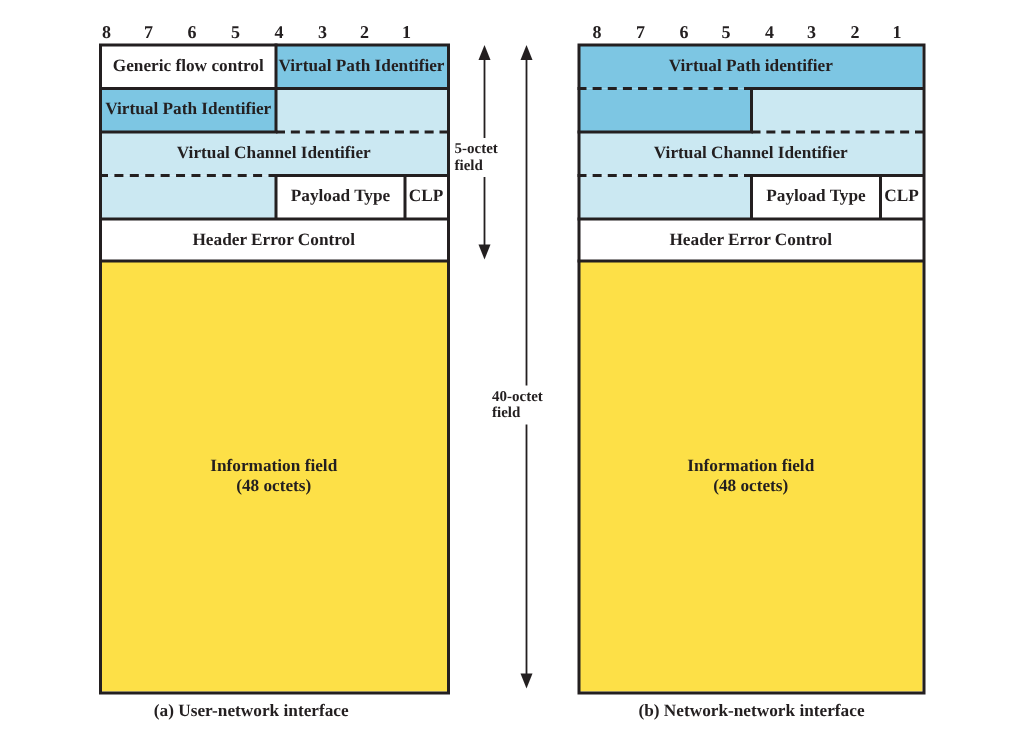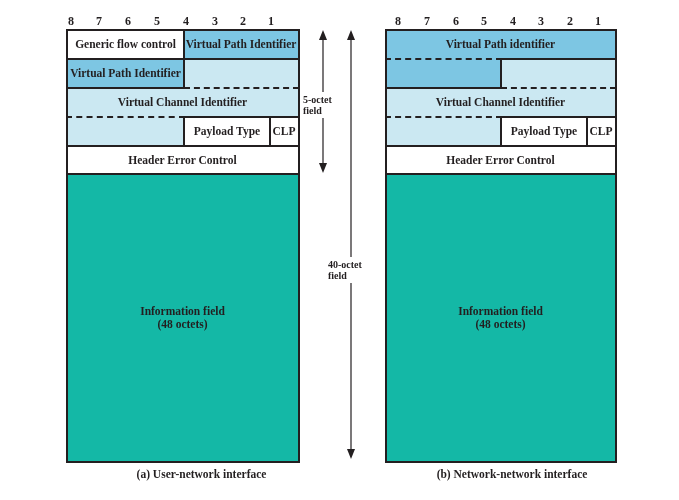--- a/index.html
+++ b/index.html
@@ -9,21 +9,21 @@
   .bitnum{position:absolute;top:14px;font-size:12px;width:20px;text-align:center;}
   .cell{position:absolute;box-sizing:border-box;display:flex;align-items:center;justify-content:center;
         font-size:11.5px;text-align:center;line-height:1.1;}
   .frame{position:absolute;box-sizing:border-box;border:2px solid #231f20;}
   .hline{position:absolute;height:0;border-top:2px solid #231f20;}
   .dline{position:absolute;height:0;border-top:2px dashed #231f20;}
   .vline{position:absolute;width:0;border-left:2px solid #231f20;}
   .dark{background:#7dc6e3;}
   .light{background:#cbe8f2;}
   .white{background:#fff;}
-  .gray{background:#14b8a6;}
+  .gray{background:#fde047;}
   .caption{position:absolute;top:468px;font-size:11.5px;text-align:center;}
   .side-label{position:absolute;font-size:10px;text-align:left;line-height:1.1;background:#fff;padding:2px 0;}
 </style>
 </head>
 <body>
 
 <div>
   <span class="bitnum" style="left:61px">8</span>
   <span class="bitnum" style="left:89px">7</span>
   <span class="bitnum" style="left:118px">6</span>
@@ -116,14 +116,14 @@
 
 <div class="side-label" style="left:303px;top:92px;width:42px;">
   <div>5-octet</div>
   <div>field</div>
 </div>
 <div class="side-label" style="left:328px;top:257px;width:46px;">
   <div>40-octet</div>
   <div>field</div>
 </div>
 
-<div class="caption" style="left:85px;width:233px;">(a) User-network interface</div>
-<div class="caption" style="left:396px;width:232px;">(b) Network-network interface</div>
+<div class="caption" style="left:51px;width:233px;">(a) User-network interface</div>
+<div class="caption" style="left:385px;width:232px;">(b) Network-network interface</div>
 
 </body></html>

